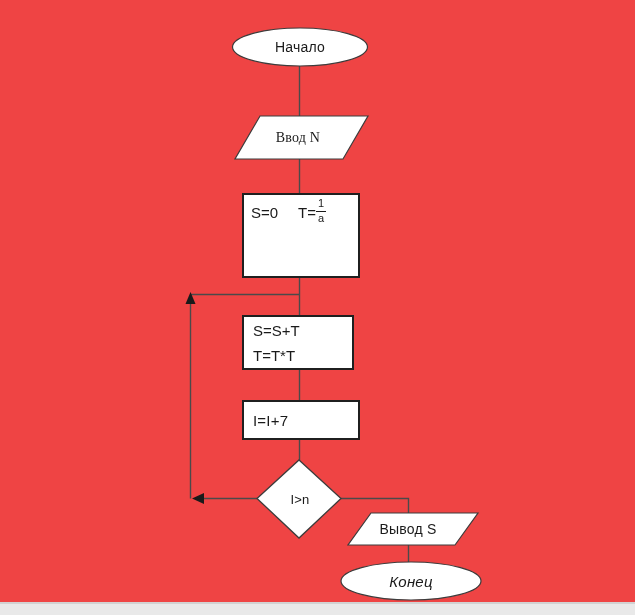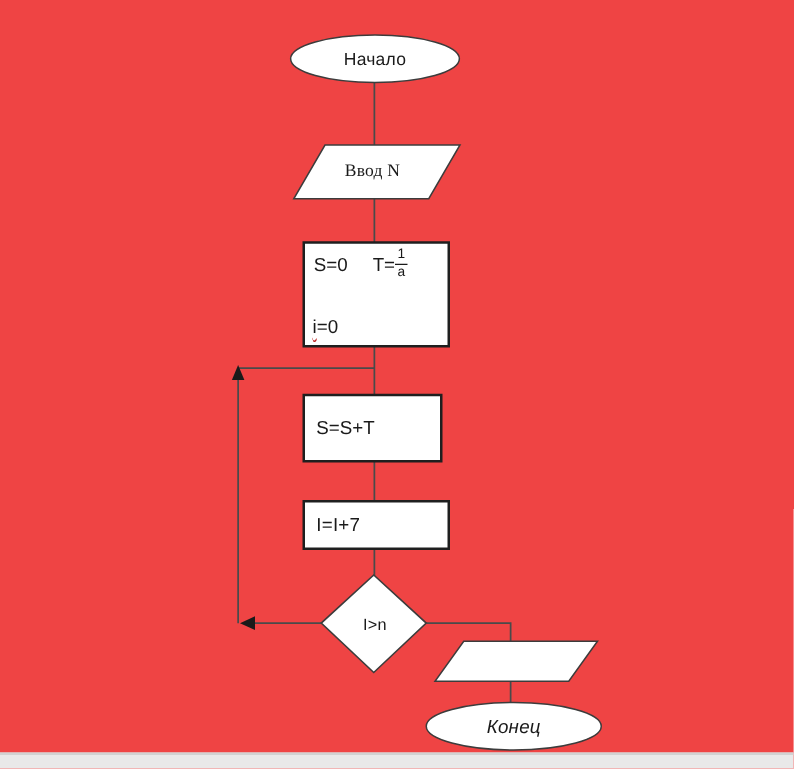--- a/index.html
+++ b/index.html
@@ -100,30 +100,29 @@
   <div class="init-box">
     <div class="init-row1">
       <span>S=0</span>
       <span class="gap"></span>
       <span>T=</span>
       <span class="frac">
         <span class="num">1</span>
         <span class="den">a</span>
       </span>
     </div>
-    <div class="init-row2">
-      <span class="squiggle">i</span><span>=0</span>
-    </div>
   </div>
 
   <div class="body-box">
     <div>S=S+T</div>
+    <div>T=T*T</div>
   </div>
 
   <div class="label left" style="left:253px; top:402px; width:100px; height:36px; font-size:15px;">I=I+7</div>
 
   <div class="label" style="left:258px; top:480px; width:84px; height:38px; font-size:13px;">I&gt;n</div>
 
+  <div class="label" style="left:348px; top:514px; width:120px; height:30px;">Вывод S</div>
 
   <div class="label" style="left:341px; top:562px; width:140px; height:38px; font-size:15px;font-style:italic;">Конец</div>
 
   <div class="bottom-bar"></div>
 </div>
 
 </body></html>

